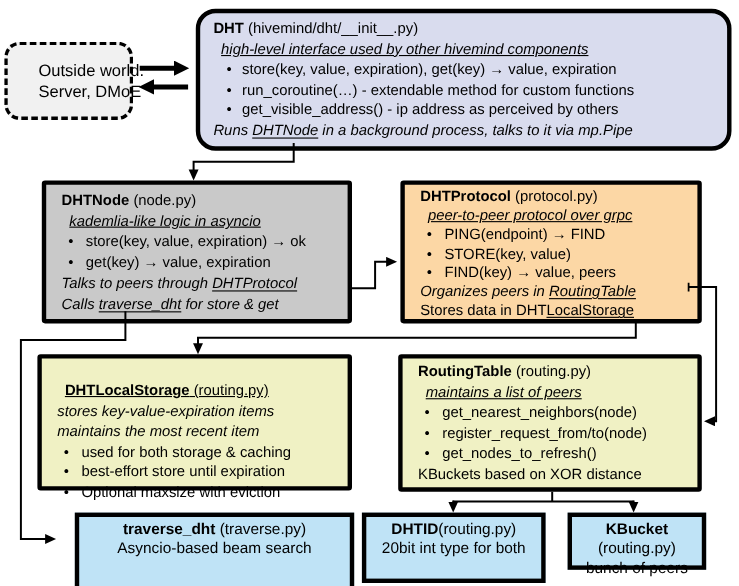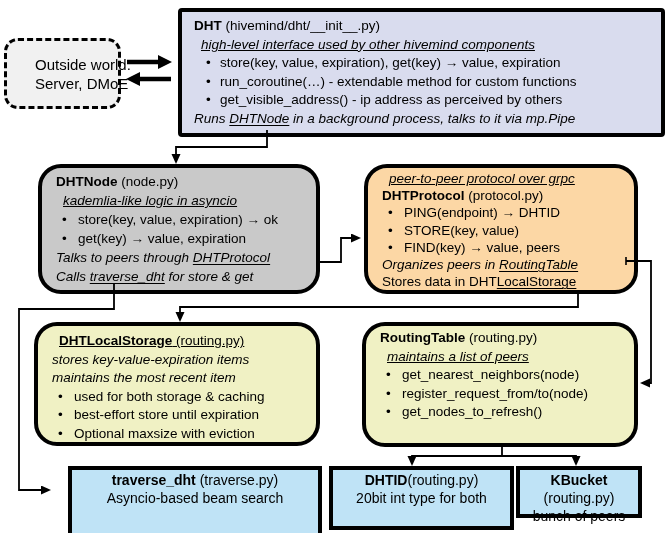--- a/index.html
+++ b/index.html
@@ -1,61 +1,61 @@
 <!DOCTYPE html>
 <html style="--c-border: #000000; --c-arrow: #000000; --c-dht_fill: #d9dcee; --c-node_fill: #c9c9c9; --c-protocol_fill: #fcd7a5; --c-storage_fill: #f0f1c4; --c-routing_fill: #f0f1c4; --c-bottom_fill: #bfe3f6; --c-outside_fill: #f1f1f1;"><head>
 <meta charset="utf-8">
 <style>
   html,body{margin:0;padding:0;background:#fff;}
   .canvas{position:relative;width:672px;height:533px;background:#fff;
           font-family:"Liberation Sans",sans-serif;color:#000;overflow:hidden;}
   .box{position:absolute;box-sizing:border-box;border:4px solid var(--c-border,#000);
-       border-radius:23px;z-index:1;}
+       border-radius:3px;z-index:1;}
   .ln{white-space:nowrap;font-size:13.5px;}
   .t{font-weight:bold;}
   .i{font-style:italic;}
   .u{text-decoration:underline;text-decoration-thickness:1.3px;text-underline-offset:2px;}
   .ind{padding-left:7px;text-decoration:underline;}
   .b{display:flex;}
   .b .dot{flex:none;margin-left:12px;width:14px;}
   .c{text-align:center;}
 
   #box-outside{left:4px;top:38px;width:117px;height:71px;border:3px dashed var(--c-border,#000);
                border-radius:14px;background:var(--c-outside_fill,#f1f1f1);
                display:flex;flex-direction:column;justify-content:center;}
   #box-outside .ln{font-size:15px;line-height:19px;margin-left:28px;}
 
-  #box-dht{left:178px;top:8px;width:487px;height:129px;border-radius:4px;
+  #box-dht{left:178px;top:8px;width:487px;height:129px;border-radius:18px;
            background:var(--c-dht_fill,#d9dcee);padding:5px 8px 0 12px;}
   #box-dht .ln{line-height:18.5px;}
 
   #box-dhtnode{left:38px;top:164px;width:282px;height:130px;
                background:var(--c-node_fill,#c9c9c9);padding:4px 4px 0 14px;}
   #box-dhtnode .ln{line-height:19px;}
   #box-dhtnode .b .dot{margin-left:6px;width:16px;}
 
   #box-dhtprotocol{left:364px;top:164px;width:274px;height:130px;
                    background:var(--c-protocol_fill,#fcd7a5);padding:2px 4px 0 14px;}
   #box-dhtprotocol .ln{line-height:17.2px;}
   #box-dhtprotocol .b .dot{margin-left:6px;width:16px;}
 
   #box-localstorage{left:34px;top:322px;width:286px;height:124px;
-                    background:var(--c-storage_fill,#f0f1c4);padding:6px 4px 0 14px;}
+                    background:var(--c-storage_fill,#f0f1c4);padding:20px 4px 0 14px;}
   #box-localstorage .ln{line-height:18.5px;}
   #box-localstorage .b .dot{margin-left:6px;width:16px;}
 
   #box-routingtable{left:362px;top:322px;width:276px;height:125px;
                     background:var(--c-routing_fill,#f0f1c4);padding:3px 4px 0 14px;}
   #box-routingtable .ln{line-height:18.5px;}
   #box-routingtable .b .dot{margin-left:6px;width:16px;}
 
   .leaf{border-radius:0;background:var(--c-bottom_fill,#bfe3f6);padding-top:1px;}
   .leaf .ln{font-size:14px;line-height:18px;}
   #box-traverse{left:68px;top:466px;width:254px;height:76px;}
-  #box-dhtid{left:329px;top:466px;width:185px;height:64px;}
+  #box-dhtid{left:329px;top:466px;width:167px;height:64px;}
   #box-kbucket{left:516px;top:466px;width:126px;height:52px;}
 
   svg.connectors{position:absolute;left:0;top:0;z-index:10;pointer-events:none;}
   svg.connectors polyline, svg.connectors line{stroke:var(--c-arrow,#000);fill:none;}
   svg.connectors marker path{fill:var(--c-arrow,#000);stroke:none;}
 </style>
 </head>
 <body>
 
 <div class="canvas">
@@ -92,25 +92,25 @@
       </div>
     <div class="ln b">
         <span class="dot">•</span>
         <span>get(key) → value, expiration</span>
       </div>
     <div class="ln i"><span>Talks to peers through </span><span class="u">DHTProtocol</span></div>
     <div class="ln i"><span>Calls </span><span class="u">traverse_dht</span><span> for store &amp; get</span></div>
   </div>
 
   <div class="box" id="box-dhtprotocol">
+    <div class="ln"><span class="t">DHTProtocol</span><span> (protocol.py)</span></div>
     <div class="ln i ind">peer-to-peer protocol over grpc</div>
-    <div class="ln"><span class="t">DHTProtocol</span><span> (protocol.py)</span></div>
-    <div class="ln b">
-        <span class="dot">•</span>
-        <span>PING(endpoint) → DHTID</span>
+    <div class="ln b">
+        <span class="dot">•</span>
+        <span>PING(endpoint) → FIND</span>
       </div>
     <div class="ln b">
         <span class="dot">•</span>
         <span>STORE(key, value)</span>
       </div>
     <div class="ln b">
         <span class="dot">•</span>
         <span>FIND(key) → value, peers</span>
       </div>
     <div class="ln i"><span>Organizes peers in </span><span class="u">RoutingTable</span></div>
@@ -143,20 +143,21 @@
         <span>get_nearest_neighbors(node)</span>
       </div>
     <div class="ln b">
         <span class="dot">•</span>
         <span>register_request_from/to(node)</span>
       </div>
     <div class="ln b">
         <span class="dot">•</span>
         <span>get_nodes_to_refresh()</span>
       </div>
+    <div class="ln">KBuckets based on XOR distance</div>
   </div>
 
   <div class="box leaf" id="box-traverse">
     <div class="ln c"><span class="t">traverse_dht</span><span> (traverse.py)</span></div>
     <div class="ln c">Asyncio-based beam search</div>
   </div>
 
   <div class="box leaf" id="box-dhtid">
     <div class="ln c"><span class="t">DHTID</span><span>(routing.py)</span></div>
     <div class="ln c">20bit int type for both</div>

